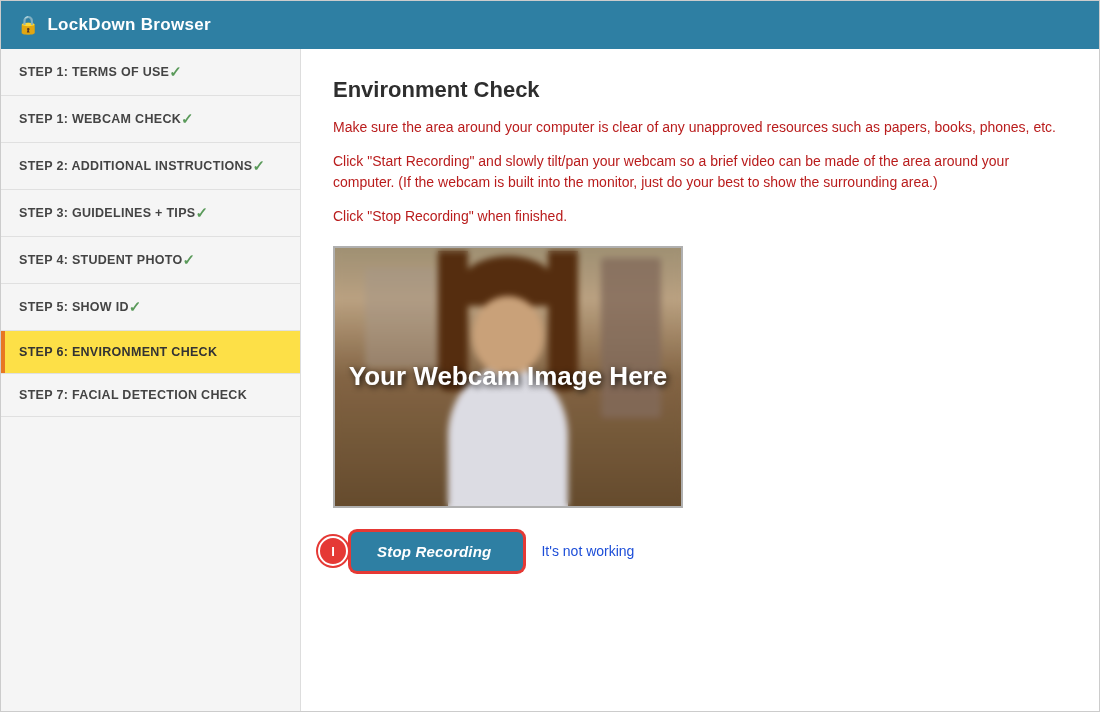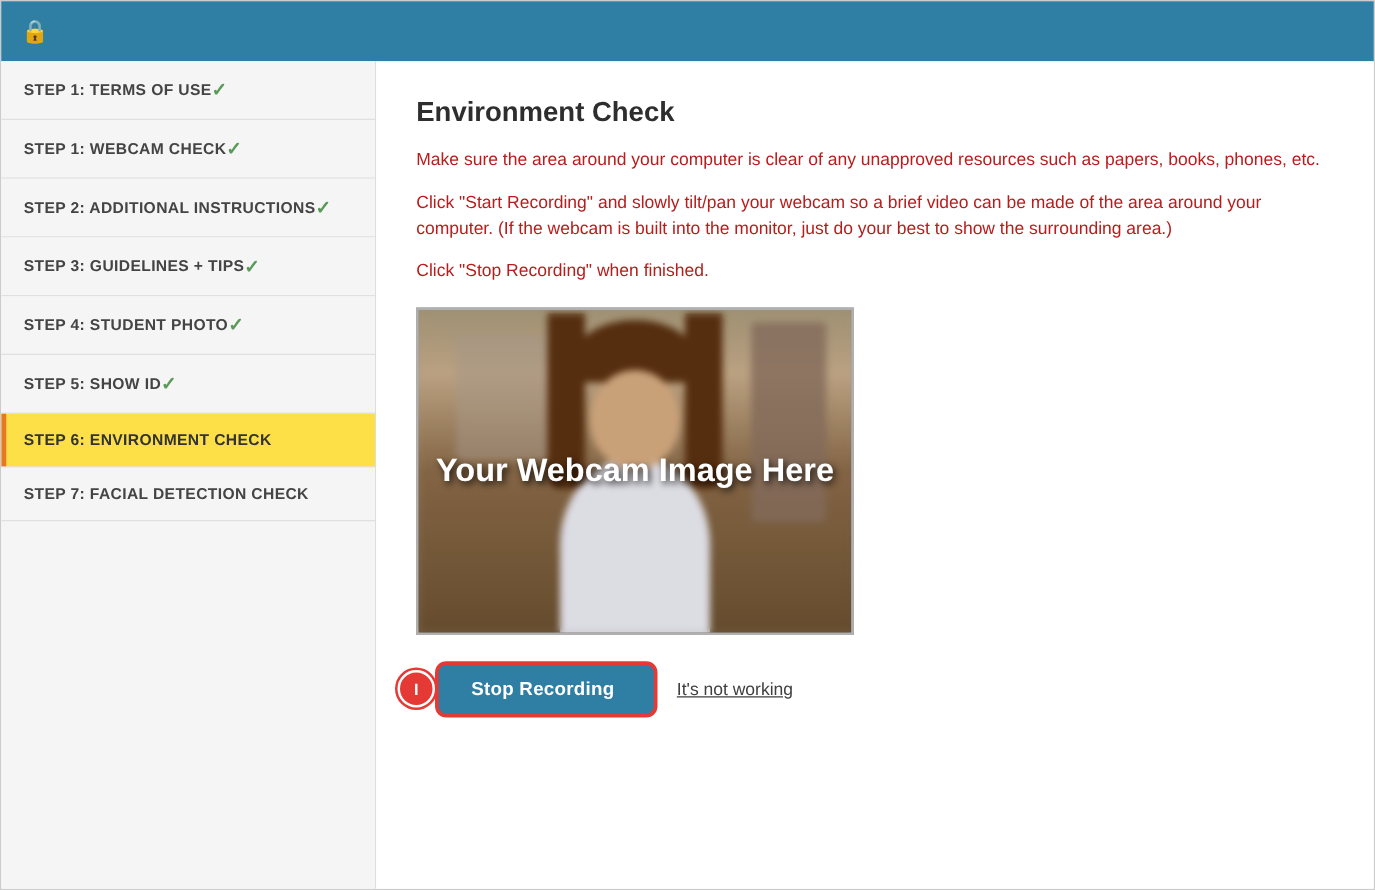--- a/index.html
+++ b/index.html
@@ -172,38 +172,39 @@
       color: #fff;
       border: none;
       border-radius: 6px;
       padding: 11px 32px 11px 26px;
       font-size: 15px;
       font-weight: 600;
       cursor: pointer;
       margin-left: 18px;
       box-shadow: 0 0 0 3px #e53935;
       letter-spacing: 0.2px;
+      font-style: italic;
     }
 
     .not-working-link {
-      color: #404040;
+      color: #1d4ed8;
       font-size: 14px;
-      text-decoration: underline;
       cursor: pointer;
       background: none;
       border: none;
     }
   </style>
 </head>
 <body>
 
 <div class="app-wrapper">
 
   <div class="header">
     <span class="header-icon">🔒</span>
+    <span class="header-title">LockDown Browser</span>
   </div>
 
   <div class="main-content">
 
     <div class="sidebar">
 
       <div class="sidebar-item">
         <span>STEP 1: TERMS OF USE</span>
         <span class="checkmark">✓</span>
       </div>

